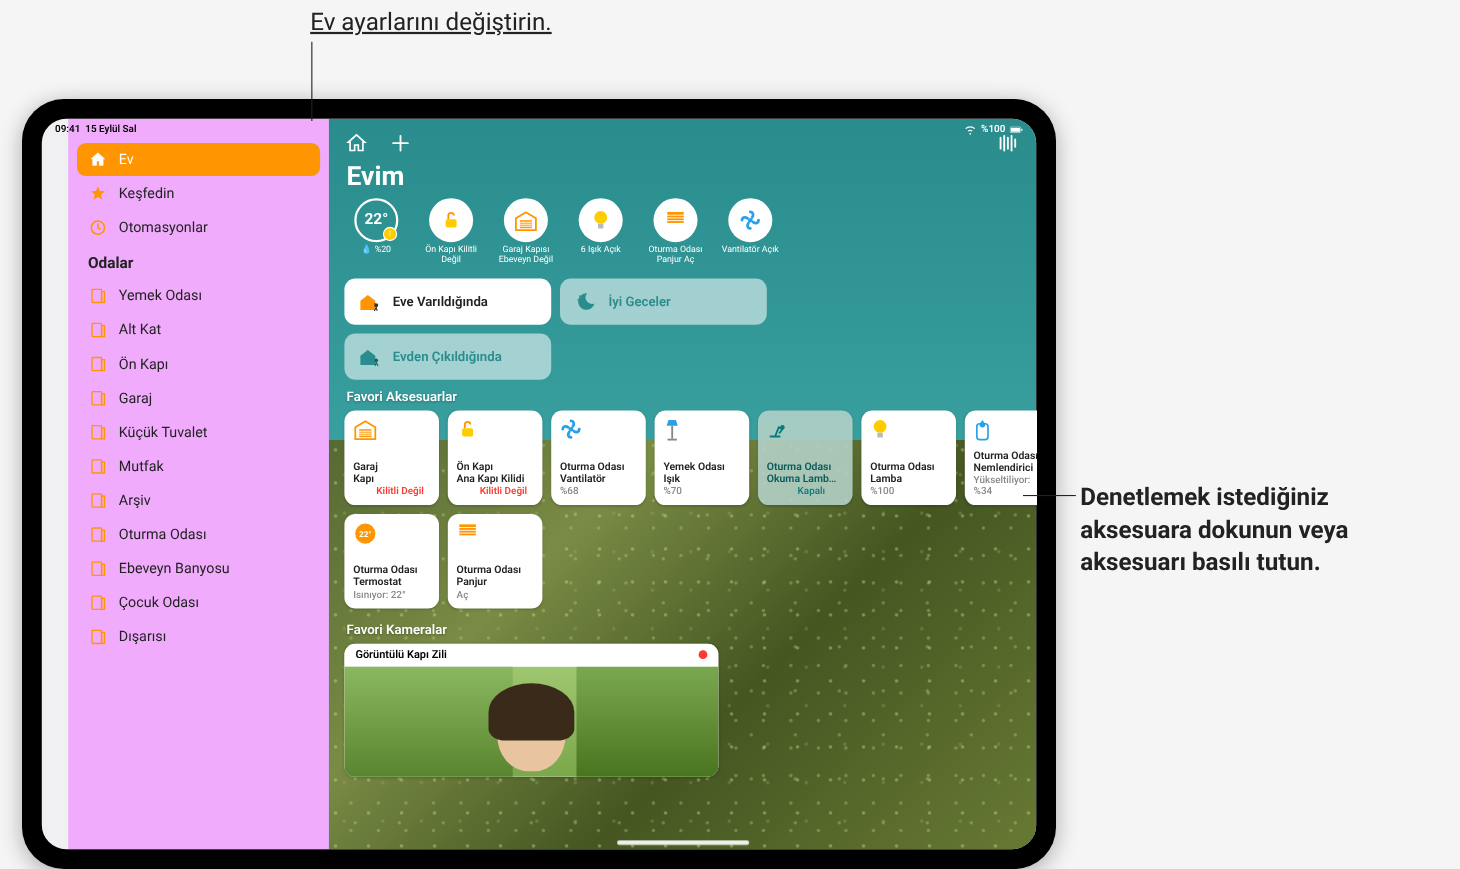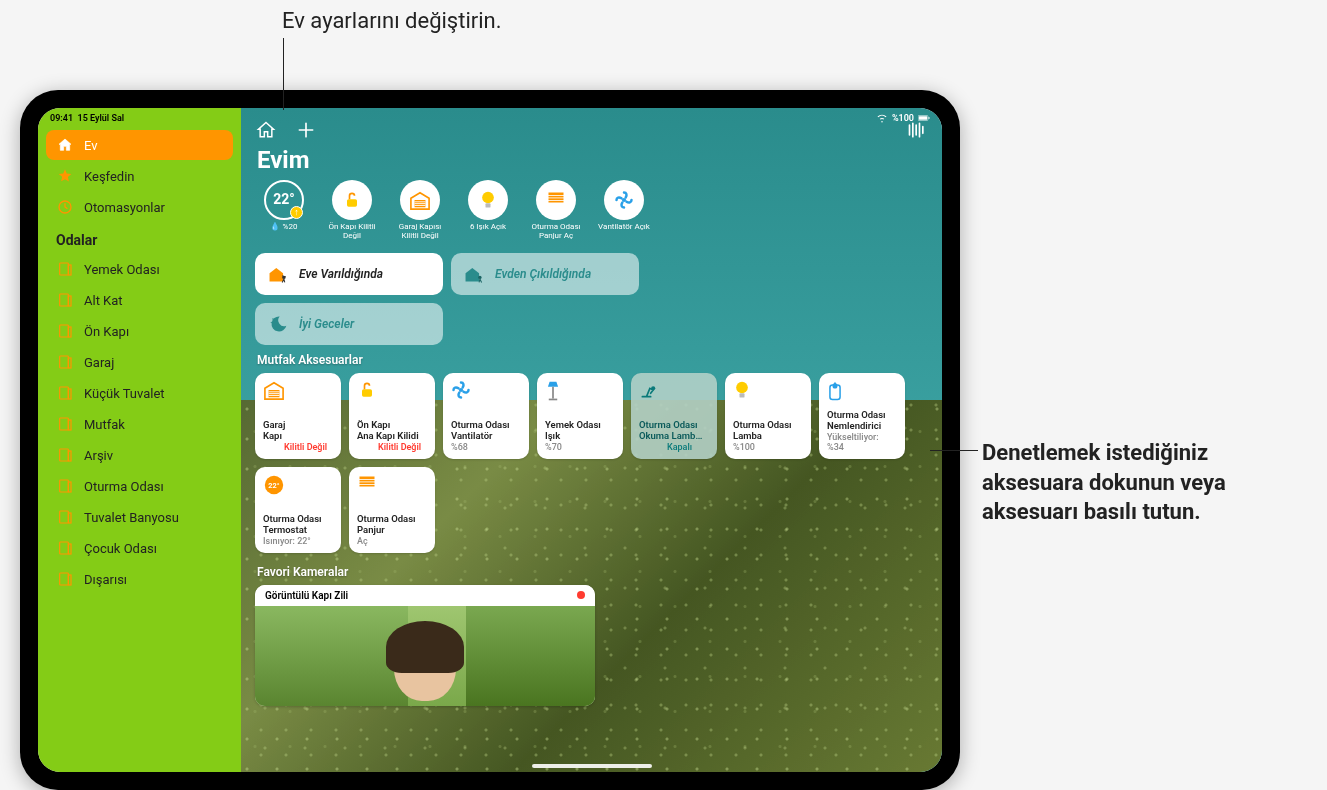--- a/index.html
+++ b/index.html
@@ -52,25 +52,26 @@
     padding: 2px 12px 0;
     font-size: 9px;
     font-weight: 600;
     color: #000;
     z-index: 50;
   }
   .status-bar .right { color: #fff; display:flex; align-items:center; gap:4px;}
   .status-bar .right svg { width:12px; height:10px; }
   
   .sidebar {
-    width: 203px;
-    background: #84cc16;
+    width: 237px;
+    background: #f0abfc;
     padding: 22px 8px 8px 8px;
     overflow-y: auto;
     flex-shrink: 0;
+    margin-left: 24px;
   }
   .side-item {
     display: flex;
     align-items: center;
     gap: 10px;
     padding: 6px 10px;
     border-radius: 8px;
     font-size: 13px;
     color: #222;
     margin-bottom: 1px;
@@ -140,21 +141,20 @@
   .weather-dot { position:absolute; bottom:-1px; right:-1px; width:13px; height:13px; border-radius:50%; background:#ffcc00; border:1.5px solid #fff; display:flex; align-items:center; justify-content:center; font-size:9px; color:#fff;}
   .section-label { color:#fff; font-size:12px; font-weight:600; margin:8px 2px 6px; text-shadow:0 1px 2px rgba(0,0,0,.3);}
   
   .scene-grid { display:grid; grid-template-columns: repeat(2, 188px); gap:8px; margin-bottom:6px;}
   .scene-tile {
     background: rgba(255,255,255,.55);
     border-radius:10px; padding:10px 12px;
     display:flex; align-items:center; gap:10px;
     font-size:12px; font-weight:600; color:#2a8c8c;
     cursor:pointer;
-    font-style:italic;
   }
   .scene-tile.active { background:#fff; color:#222; }
   .scene-tile .scn-icon { width:22px; height:22px; display:flex; align-items:center; justify-content:center;}
   
   .acc-grid { display:grid; grid-template-columns: repeat(7, 86px); gap:8px; }
   .acc-tile {
     width:86px; height:86px; background:#fff; border-radius:10px;
     padding:7px 8px; display:flex; flex-direction:column; justify-content:space-between;
     font-size:9.5px; font-weight:600; color:#222; cursor:pointer;
     box-shadow:0 1px 2px rgba(0,0,0,.15);
@@ -186,21 +186,21 @@
     background:#3a2a1a; border-radius:50% 50% 20% 20%;
   }
   .home-indicator {
     position:absolute; bottom:4px; left:50%; transform:translateX(-50%);
     width:120px; height:4px; background:#fff; border-radius:3px; opacity:.9;
   }
 </style>
 </head>
 <body>
 
-<div class="callout" style="left:282px; top:8px;">Ev ayarlarını değiştirin.</div>
+<div class="callout" style="left:282px; top:8px;text-decoration:underline;">Ev ayarlarını değiştirin.</div>
 <div class="callout-line" style="left:283px; top:38px; width:1px; height:72px;"></div>
 
 <div class="callout" style="left:982px; top:438px; width:330px; line-height:1.35;font-weight:bold;">Denetlemek istediğiniz aksesuara dokunun veya aksesuarı basılı tutun.</div>
 <div class="callout-line" style="left:930px; top:450px; width:48px; height:1px;"></div>
 
 <div class="ipad-frame">
   <div class="ipad-screen">
 
     <div class="status-bar">
       <div>
@@ -321,21 +321,21 @@
             </span>
             <span>Oturma Odası</span>
           </div>
           <div class="side-item">
             <span class="icon">
               <svg width="16" height="16" viewBox="0 0 24 24">
                 <rect x="4" y="3" width="13" height="18" rx="1" fill="none" stroke="#ff9500" stroke-width="1.8"></rect>
                 <rect x="17" y="6" width="4" height="15" fill="none" stroke="#ff9500" stroke-width="1.8"></rect>
               </svg>
             </span>
-            <span>Tuvalet Banyosu</span>
+            <span>Ebeveyn Banyosu</span>
           </div>
           <div class="side-item">
             <span class="icon">
               <svg width="16" height="16" viewBox="0 0 24 24">
                 <rect x="4" y="3" width="13" height="18" rx="1" fill="none" stroke="#ff9500" stroke-width="1.8"></rect>
                 <rect x="17" y="6" width="4" height="15" fill="none" stroke="#ff9500" stroke-width="1.8"></rect>
               </svg>
             </span>
             <span>Çocuk Odası</span>
           </div>
@@ -394,21 +394,21 @@
               <span>Ön Kapı Kilitli Değil</span>
             </div>
             <div class="status-chip">
               <div class="status-circle">
                 <svg width="22" height="20" viewBox="0 0 24 22">
                   <path d="M2 9l10-6 10 6v12H2z" fill="none" stroke="#ff9500" stroke-width="1.8"></path>
                   <rect x="6" y="11" width="12" height="8" fill="#ff9500"></rect>
                   <path d="M6 13h12M6 15h12M6 17h12" stroke="#fff" stroke-width="1"></path>
                 </svg>
               </div>
-              <span>Garaj Kapısı Kilitli Değil</span>
+              <span>Garaj Kapısı Ebeveyn Değil</span>
             </div>
             <div class="status-chip">
               <div class="status-circle">
                 <svg width="18" height="20" viewBox="0 0 20 24">
                   <circle cx="10" cy="9" r="7" fill="#ffcc00"></circle>
                   <rect x="7" y="16" width="6" height="5" rx="1" fill="#bbb"></rect>
                 </svg>
               </div>
               <span>6 Işık Açık</span>
             </div>
@@ -440,41 +440,41 @@
                 <svg width="22" height="20" viewBox="0 0 26 22">
                   <path d="M3 10l8-6 8 6v10H3z" fill="#ff9500"></path>
                   <circle cx="20" cy="15" r="2" fill="#333"></circle>
                   <path d="M20 17l-2 4M20 17l1 4M20 14l-2-1M20 14l2 0" stroke="#333" stroke-width="1.2"></path>
                 </svg>
               </span>
               <span>Eve Varıldığında</span>
             </div>
             <div class="scene-tile">
               <span class="scn-icon">
+                <svg width="20" height="20" viewBox="0 0 24 24">
+                  <path d="M14 3a9 9 0 108 11 7 7 0 01-8-11z" fill="#2a8c8c"></path>
+                  <circle cx="6" cy="6" r="1" fill="#2a8c8c"></circle>
+                  <circle cx="4" cy="10" r="0.8" fill="#2a8c8c"></circle>
+                </svg>
+              </span>
+              <span>İyi Geceler</span>
+            </div>
+            <div class="scene-tile">
+              <span class="scn-icon">
                 <svg width="22" height="20" viewBox="0 0 26 22">
                   <path d="M3 10l8-6 8 6v10H3z" fill="#2a8c8c"></path>
                   <circle cx="20" cy="15" r="2" fill="#1a6464"></circle>
                   <path d="M20 17l2 4M20 17l-1 4" stroke="#1a6464" stroke-width="1.2"></path>
                 </svg>
               </span>
               <span>Evden Çıkıldığında</span>
             </div>
-            <div class="scene-tile">
-              <span class="scn-icon">
-                <svg width="20" height="20" viewBox="0 0 24 24">
-                  <path d="M14 3a9 9 0 108 11 7 7 0 01-8-11z" fill="#2a8c8c"></path>
-                  <circle cx="6" cy="6" r="1" fill="#2a8c8c"></circle>
-                  <circle cx="4" cy="10" r="0.8" fill="#2a8c8c"></circle>
-                </svg>
-              </span>
-              <span>İyi Geceler</span>
-            </div>
-          </div>
-
-        <div class="section-label">Mutfak Aksesuarlar</div>
+          </div>
+
+        <div class="section-label">Favori Aksesuarlar</div>
         <div class="acc-grid" id="acc1">
             <div class="acc-tile">
               <div class="acc-icon">
                 <svg width="22" height="20" viewBox="0 0 24 22">
                   <path d="M2 9l10-6 10 6v12H2z" fill="none" stroke="#ff9500" stroke-width="1.8"></path>
                   <rect x="6" y="11" width="12" height="8" fill="#ff9500"></rect>
                   <path d="M6 13h12M6 15h12M6 17h12" stroke="#fff" stroke-width="1"></path>
                 </svg>
               </div>
       <div>

